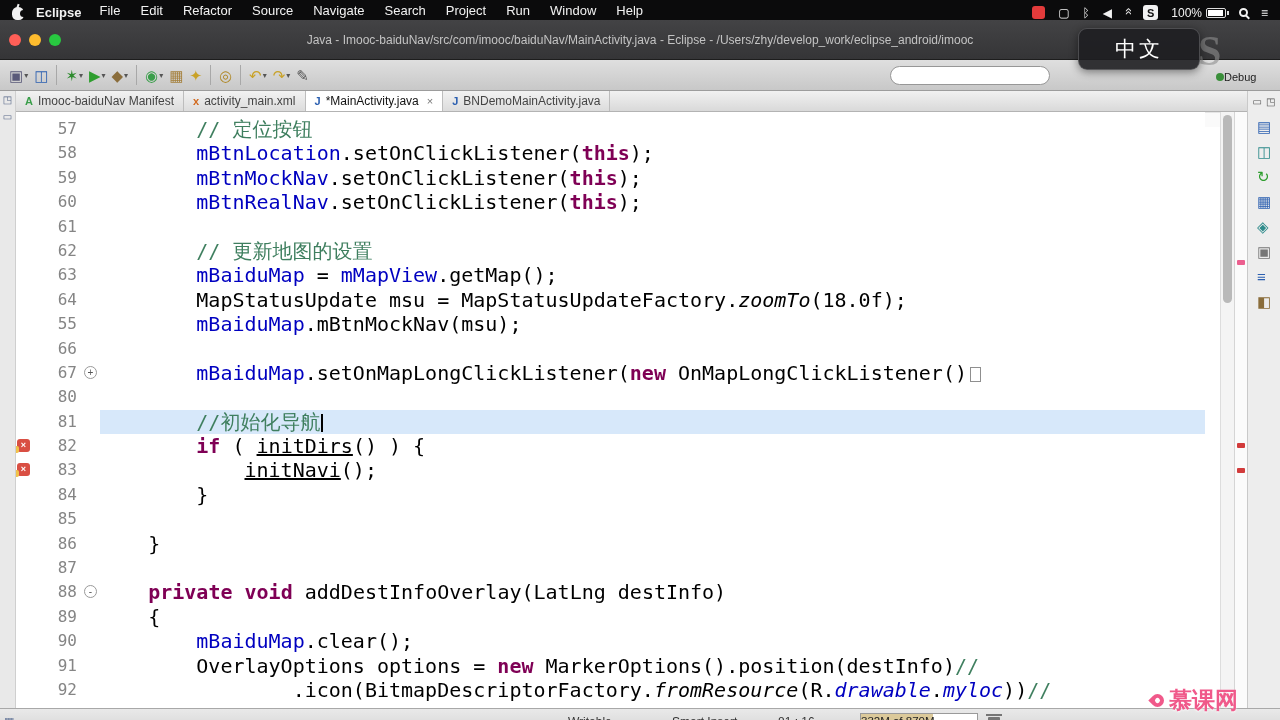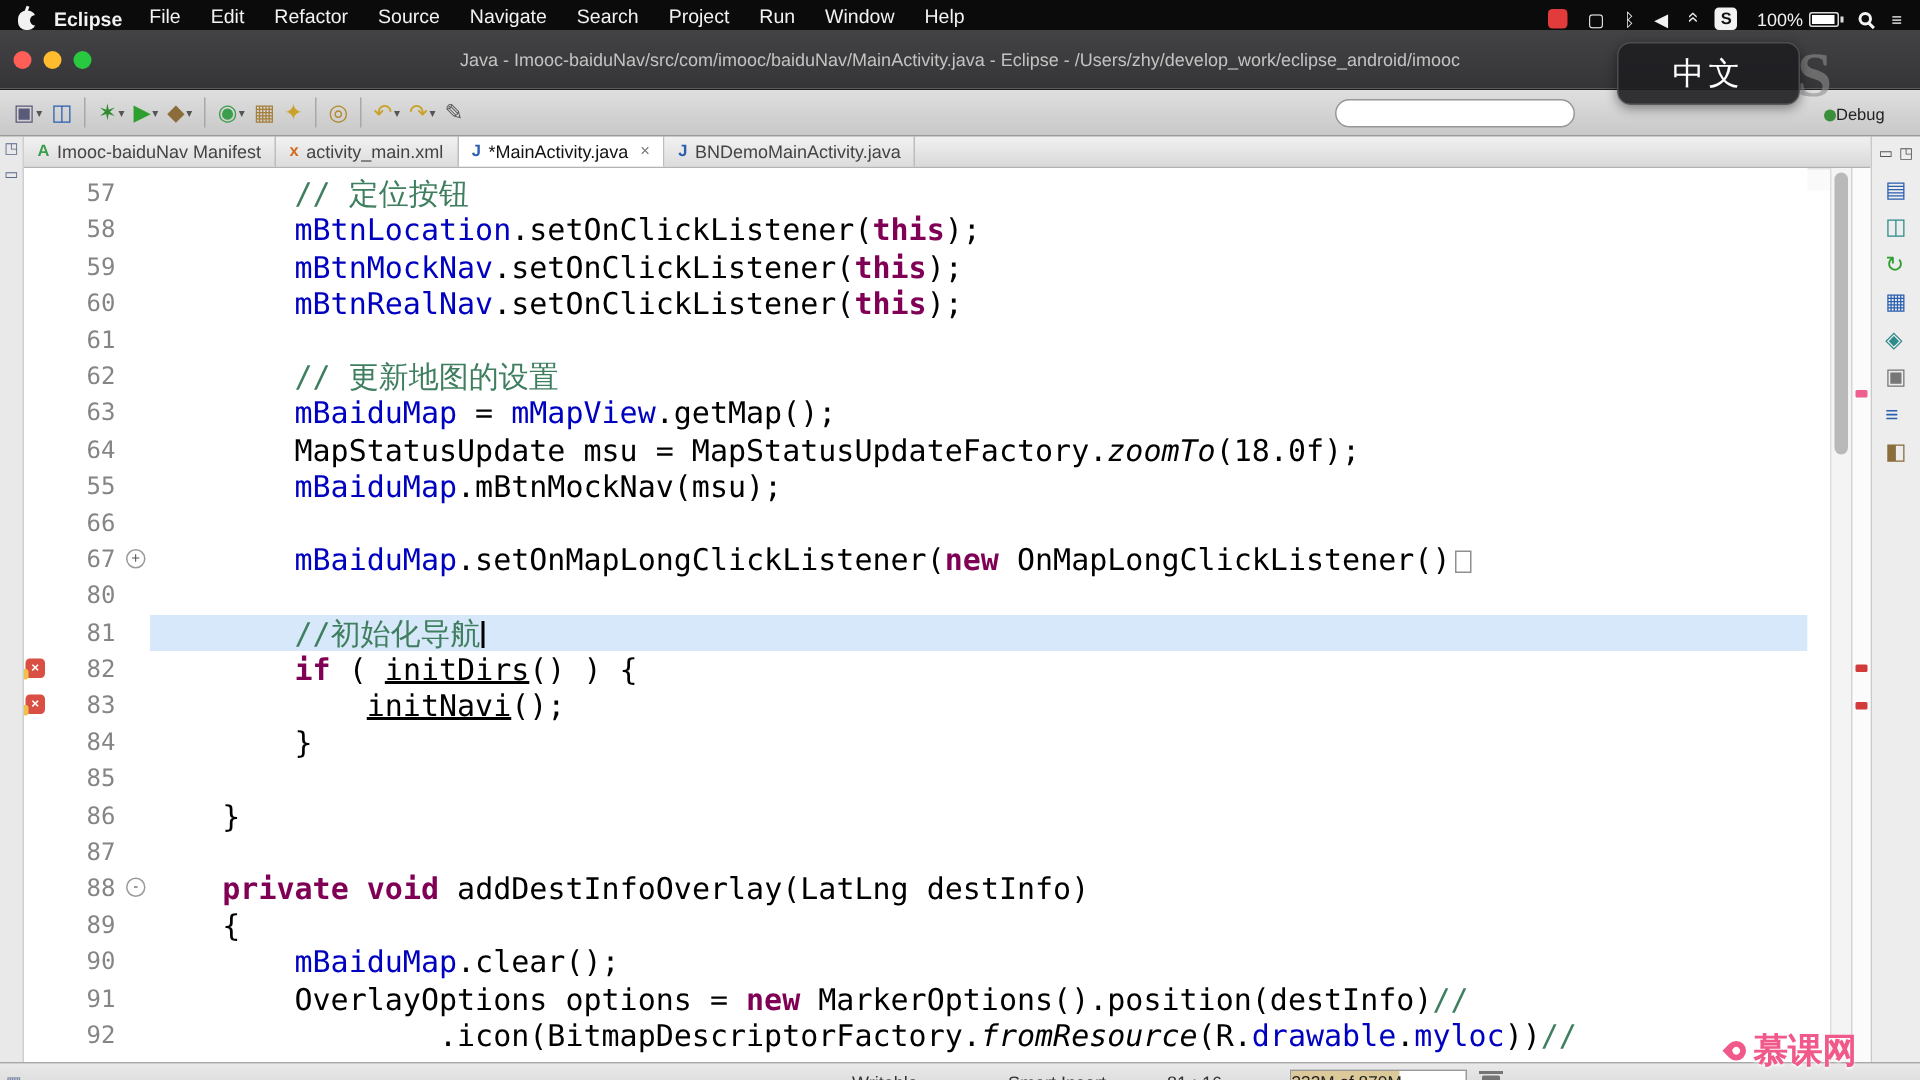--- a/index.html
+++ b/index.html
@@ -84,21 +84,21 @@
   .foldm{position:absolute;left:1px;top:5px;width:13px;height:13px;border:1px solid #9a9a9a;border-radius:50%;
          background:#fff;color:#555;font-size:10px;line-height:11px;text-align:center}
   .g-code{flex:1;white-space:pre;font-family:"DejaVu Sans Mono",monospace;font-size:20px;color:#000}
   .curline{background:#d7e8fa}
   .tk-c{color:#3f7f5f}
   .tk-k{color:#7f0055;font-weight:bold}
   .tk-f{color:#0000c0}
   .tk-p{color:#000}
   .tk-s{font-style:italic}
   .tk-u{text-decoration:underline}
-  .tk-fi{color:#0000c0;}
+  .tk-fi{color:#0000c0;font-style:italic}
   .tk-x{display:inline-block;width:11px;height:15px;border:1px solid #8f8f8f;margin-left:3px;vertical-align:-2px}
   .caret{display:inline-block;width:2px;height:18px;background:#000;vertical-align:-3px;margin-left:1px}
 
   .vscroll{flex:0 0 14px;width:14px;background:#f4f4f4;border-left:1px solid #ddd;position:relative}
   .vthumb{position:absolute;left:2px;top:3px;width:9px;height:188px;background:#b9b9b9;border-radius:5px}
   .overview{flex:0 0 13px;width:13px;background:#fbfbfb;border-left:1px solid #d5d5d5;position:relative}
   .omark{position:absolute;left:2px;width:8px;height:5px;border-radius:1px}
 
   .fastview{flex:0 0 33px;width:33px;background:#ededed;border-left:1px solid #c9c9c9;display:flex;
             flex-direction:column;align-items:center}

